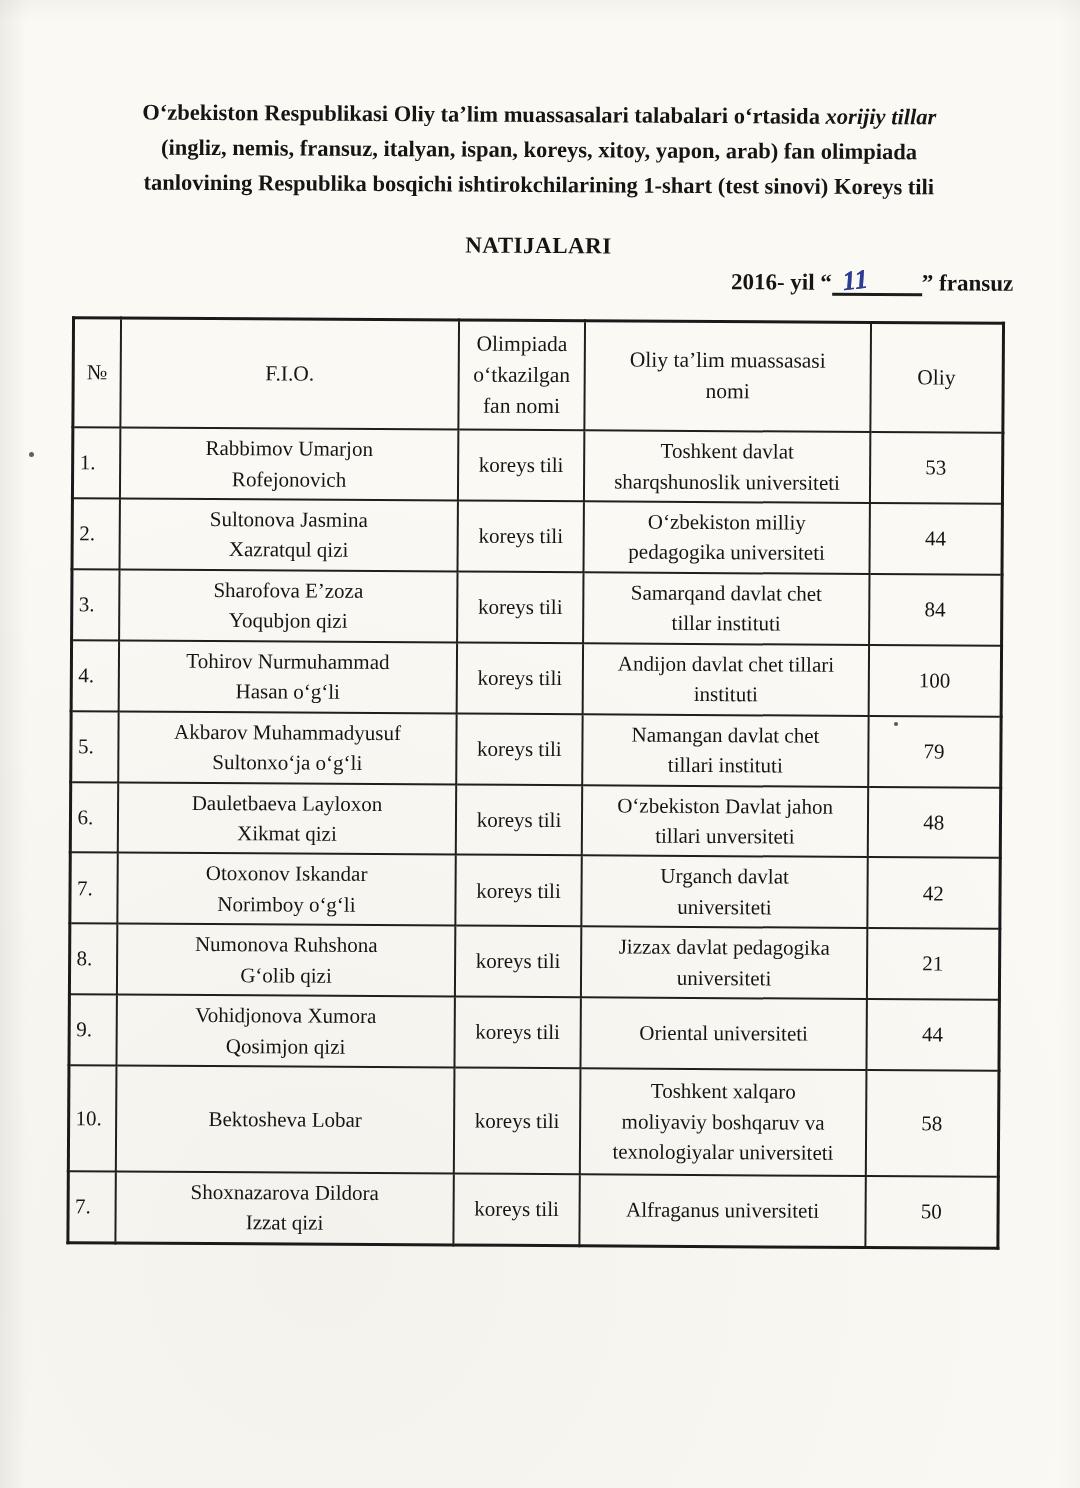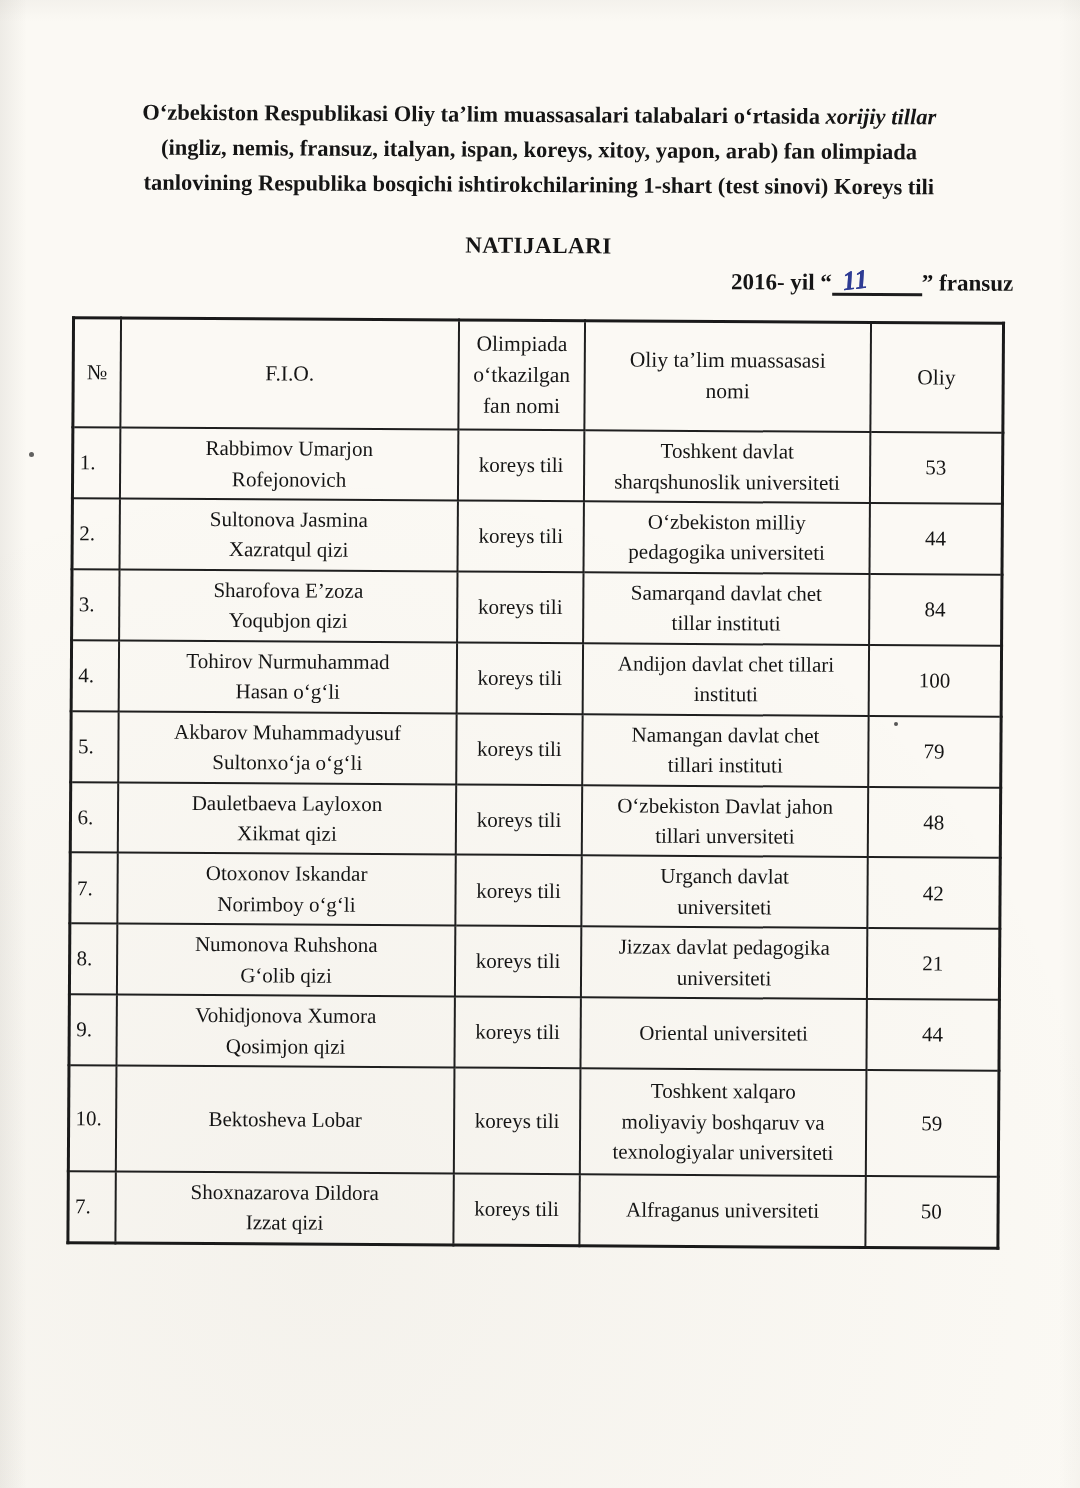--- a/index.html
+++ b/index.html
@@ -244,21 +244,21 @@
       <td class="cell-center">Oriental universiteti</td>
       <td class="cell-ball">44</td>
     </tr>
     <tr class="tall-row">
       <td class="cell-no">10.</td>
       <td class="cell-center">Bektosheva Lobar</td>
       <td class="cell-center">koreys tili</td>
       <td class="cell-center">Toshkent xalqaro
 moliyaviy boshqaruv va
 texnologiyalar universiteti</td>
-      <td class="cell-ball">59</td>
+      <td class="cell-ball">58</td>
     </tr>
     <tr class="data-row">
       <td class="cell-no">7.</td>
       <td class="cell-center">Shoxnazarova Dildora
 Izzat qizi</td>
       <td class="cell-center">koreys tili</td>
       <td class="cell-center">Alfraganus universiteti</td>
       <td class="cell-ball">50</td>
     </tr>
   </tbody>

